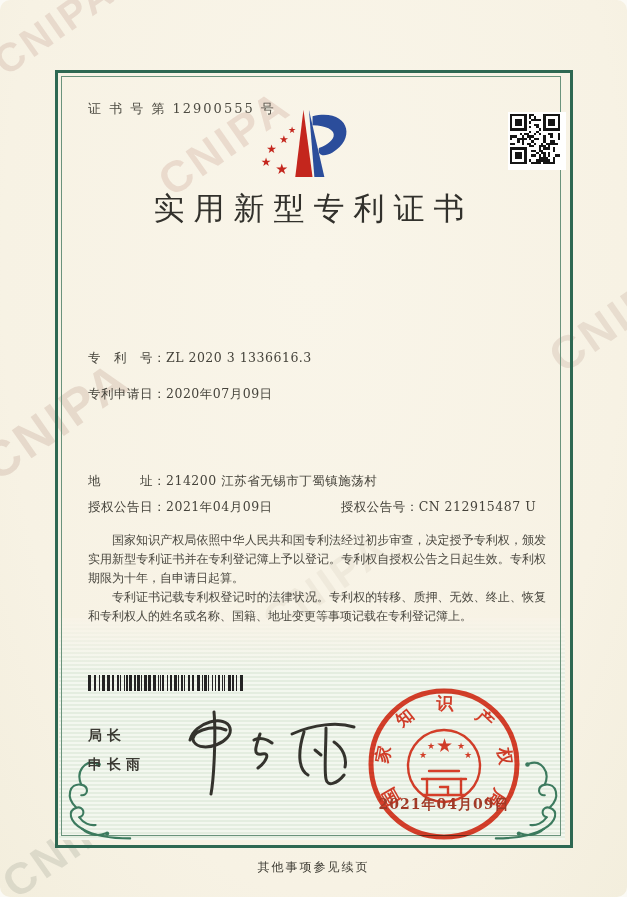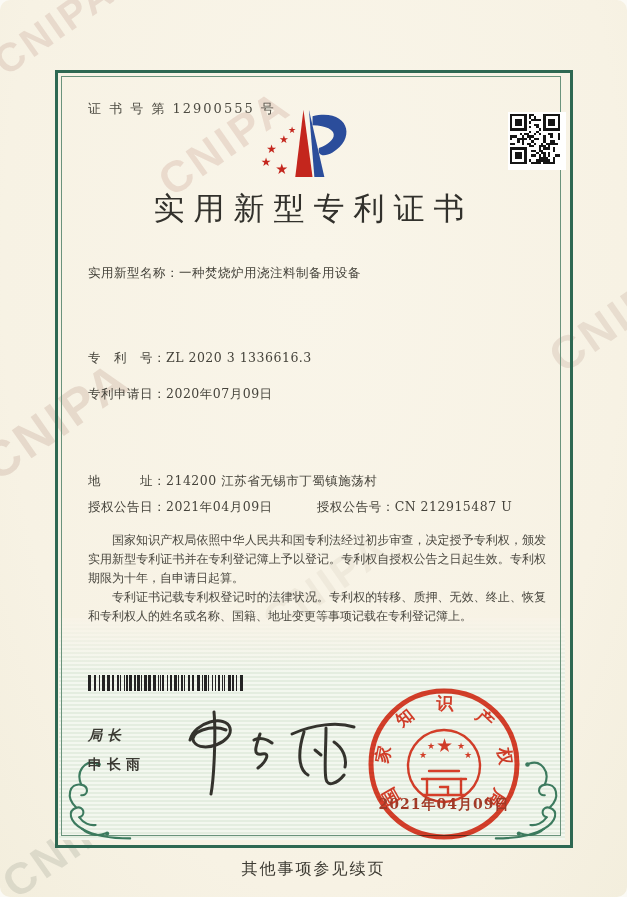--- a/index.html
+++ b/index.html
@@ -27,36 +27,36 @@
   .cert-no{position:absolute;left:88px;top:100px;font-size:13px;letter-spacing:2px;color:#4d4b42;}
   .logo{position:absolute;left:258px;top:102px;}
   .qr{position:absolute;left:508px;top:112px;width:54px;height:54px;background:#fff;padding:2px;}
   .title{position:absolute;left:0;top:188px;width:627px;text-align:center;
       font-size:31px;font-weight:400;letter-spacing:9px;color:#32312c;}
   .frow{position:absolute;left:88px;font-size:12.5px;letter-spacing:0.5px;
       white-space:nowrap;color:#45433b;}
   .frow .lbl{display:inline-block;min-width:78px;white-space:pre;}
   .r1{top:265px;}.r2{top:315px;}.r3{top:350px;}.r4{top:386px;}
   .r5{top:421px;}.r6{top:457px;margin-top:16px;}.r7{top:499px;}
-  .grant2{margin-left:44px;}
+  .grant2{margin-left:68px;}
   .body-text{position:absolute;left:88px;top:531px;width:458px;font-size:12px;
       line-height:19px;color:#4a4840;text-align:justify;}
   .body-text p{margin:0;text-indent:2em;}
   .barcode{position:absolute;left:88px;top:675px;width:160px;height:16px;}
   .officer{position:absolute;left:88px;font-size:14px;letter-spacing:5px;
       color:#3b3a33;font-weight:600;}
-  .o1{top:727px;font-style:italic;}.o2{top:756px;}
+  .o1{top:727px;}.o2{top:756px;}
   .signature{position:absolute;left:168px;top:700px;}
   .seal{position:absolute;left:366px;top:686px;mix-blend-mode:multiply;opacity:0.93;}
   .seal-date{position:absolute;left:366px;top:796px;width:156px;text-align:center;
       font-size:14px;font-weight:600;letter-spacing:1px;color:#a03a27;}
   .page-num{position:absolute;left:55px;top:826px;width:514px;text-align:center;
       font-size:10.5px;letter-spacing:2px;color:#4c4a42;}
   .foot-note{position:absolute;left:0;top:859px;width:627px;text-align:center;
-      font-size:16px;letter-spacing:2px;color:#3d3b33;}
+      font-size:12px;letter-spacing:2px;color:#3d3b33;}
   .flourish{position:absolute;width:96px;height:96px;}
   .fl-left{left:38px;top:752px;}
   .fl-right{left:492px;top:752px;transform:scaleX(-1);}
 </style>
 </head>
 <body>
 
 <div class="page">
 
   <div class="watermark wm1">CNIPA</div>
@@ -227,23 +227,20 @@
         <rect x="12" y="20" width="1" height="1" fill="#151515"></rect>
         <rect x="14" y="20" width="1" height="1" fill="#151515"></rect>
         <rect x="15" y="20" width="1" height="1" fill="#151515"></rect>
         <rect x="16" y="20" width="1" height="1" fill="#151515"></rect>
         <rect x="17" y="20" width="1" height="1" fill="#151515"></rect>
         <rect x="18" y="20" width="1" height="1" fill="#151515"></rect>
       </svg></div>
 
   <div class="title">实用新型专利证书</div>
 
-  <div class="frow r1">
-    <span class="lbl">实用新型名称：</span><span>一种焚烧炉用浇注料制备用设备</span>
-  </div>
   <div class="frow r3">
     <span class="lbl">专　利　号：</span><span>ZL 2020 3 1336616.3</span>
   </div>
   <div class="frow r4">
     <span class="lbl">专利申请日：</span><span>2020年07月09日</span>
   </div>
   <div class="frow r6">
     <span class="lbl">地　　　址：</span><span>214200 江苏省无锡市丁蜀镇施荡村</span>
   </div>
   <div class="frow r7">

